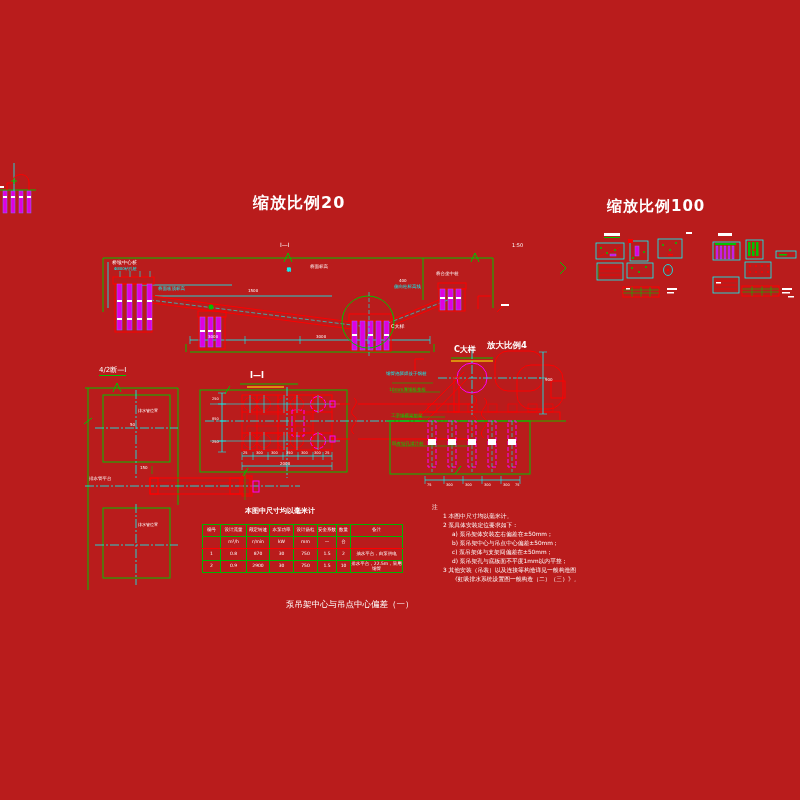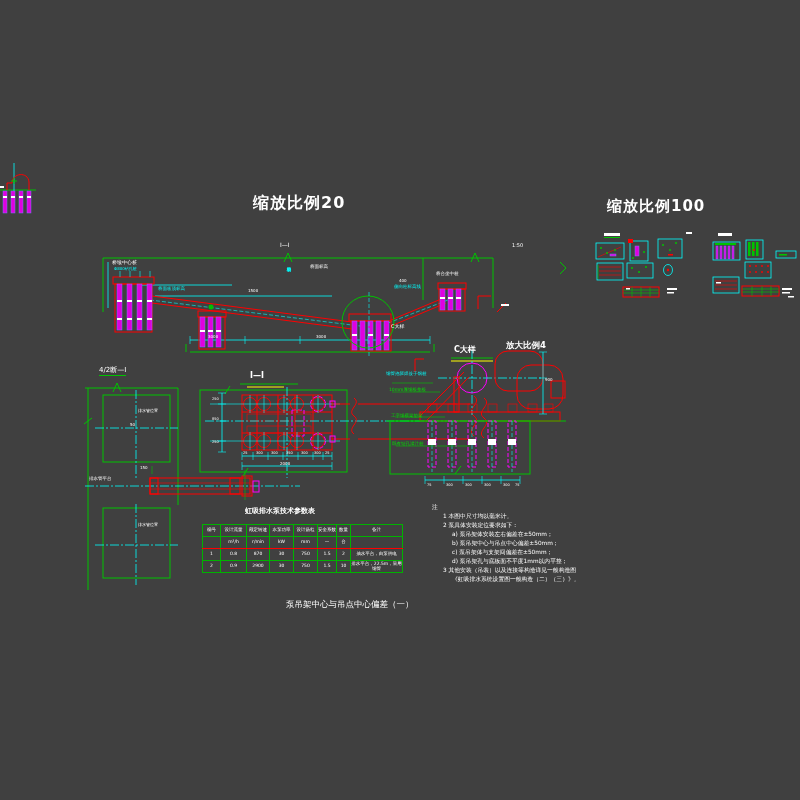--- a/index.html
+++ b/index.html
@@ -1,16 +1,16 @@
 <!DOCTYPE html>
 <html><head>
 <meta charset="utf-8">
 <style>
   html,body{margin:0;padding:0;background:#000;}
-  #canvas{position:relative;width:800px;height:800px;background:#404040;overflow:hidden;
+  #canvas{position:relative;width:800px;height:800px;background:#b91c1c;overflow:hidden;
           font-family:"DejaVu Sans",sans-serif;}
   #cad{position:absolute;left:0;top:0;}
   svg *{fill:none;stroke-width:1;}
   .gn{stroke:#00c300}
   .cy{stroke:#00ffff;stroke-width:.8}
   .rd{stroke:#ff0000}
   .mg{stroke:#ff00ff}
   .yl{stroke:#ffff00}
   .thin{stroke-width:.6}
   .dd{stroke-dasharray:9 2 2 2}
@@ -346,34 +346,34 @@
 <span class="t" style="left:243px;top:452px;font-size:3.5px">25</span>
 <span class="t" style="left:256px;top:452px;font-size:3.5px">300</span>
 <span class="t" style="left:271px;top:452px;font-size:3.5px">300</span>
 <span class="t" style="left:286px;top:452px;font-size:3.5px">350</span>
 <span class="t" style="left:301px;top:452px;font-size:3.5px">300</span>
 <span class="t" style="left:314px;top:452px;font-size:3.5px">300</span>
 <span class="t" style="left:325px;top:452px;font-size:3.5px">25</span>
 <span class="t" style="left:280px;top:462px;font-size:4px">2000</span>
 
 <span class="t b" style="left:454px;top:346px;font-size:8px">C大样</span>
-<span class="t b" style="left:506px;top:341px;font-size:8.5px">放大比例4</span>
+<span class="t b" style="left:487px;top:341px;font-size:8.5px">放大比例4</span>
 <span class="t c" style="left:386px;top:372px;font-size:4.5px">钢管抱箍焊接于钢桩</span>
 <span class="t g" style="left:389px;top:388px;font-size:4.5px">10mm厚钢板垫板</span>
 <span class="t g" style="left:391px;top:414px;font-size:4.5px">工字钢横梁垫梁</span>
 <span class="t g" style="left:392px;top:442px;font-size:4.5px">既有钻孔灌注桩</span>
 <span class="t" style="left:545px;top:378px;font-size:4px">900</span>
 <span class="t" style="left:427px;top:484px;font-size:3.5px">75</span>
 <span class="t" style="left:446px;top:484px;font-size:3.5px">300</span>
 <span class="t" style="left:465px;top:484px;font-size:3.5px">300</span>
 <span class="t" style="left:484px;top:484px;font-size:3.5px">300</span>
 <span class="t" style="left:503px;top:484px;font-size:3.5px">300</span>
 <span class="t" style="left:515px;top:484px;font-size:3.5px">75</span>
 
-<span class="t b" style="left:245px;top:508px;font-size:7px">虹吸排水泵技术参数表</span>
+<span class="t b" style="left:245px;top:508px;font-size:7px">本图中尺寸均以毫米计</span>
 <div id="ptable">
   <table>
     <colgroup>
       <col style="width:18px">
           <col style="width:26px">
           <col style="width:23px">
           <col style="width:24px">
       <col style="width:24px">
           <col style="width:19px">
           <col style="width:14px">

